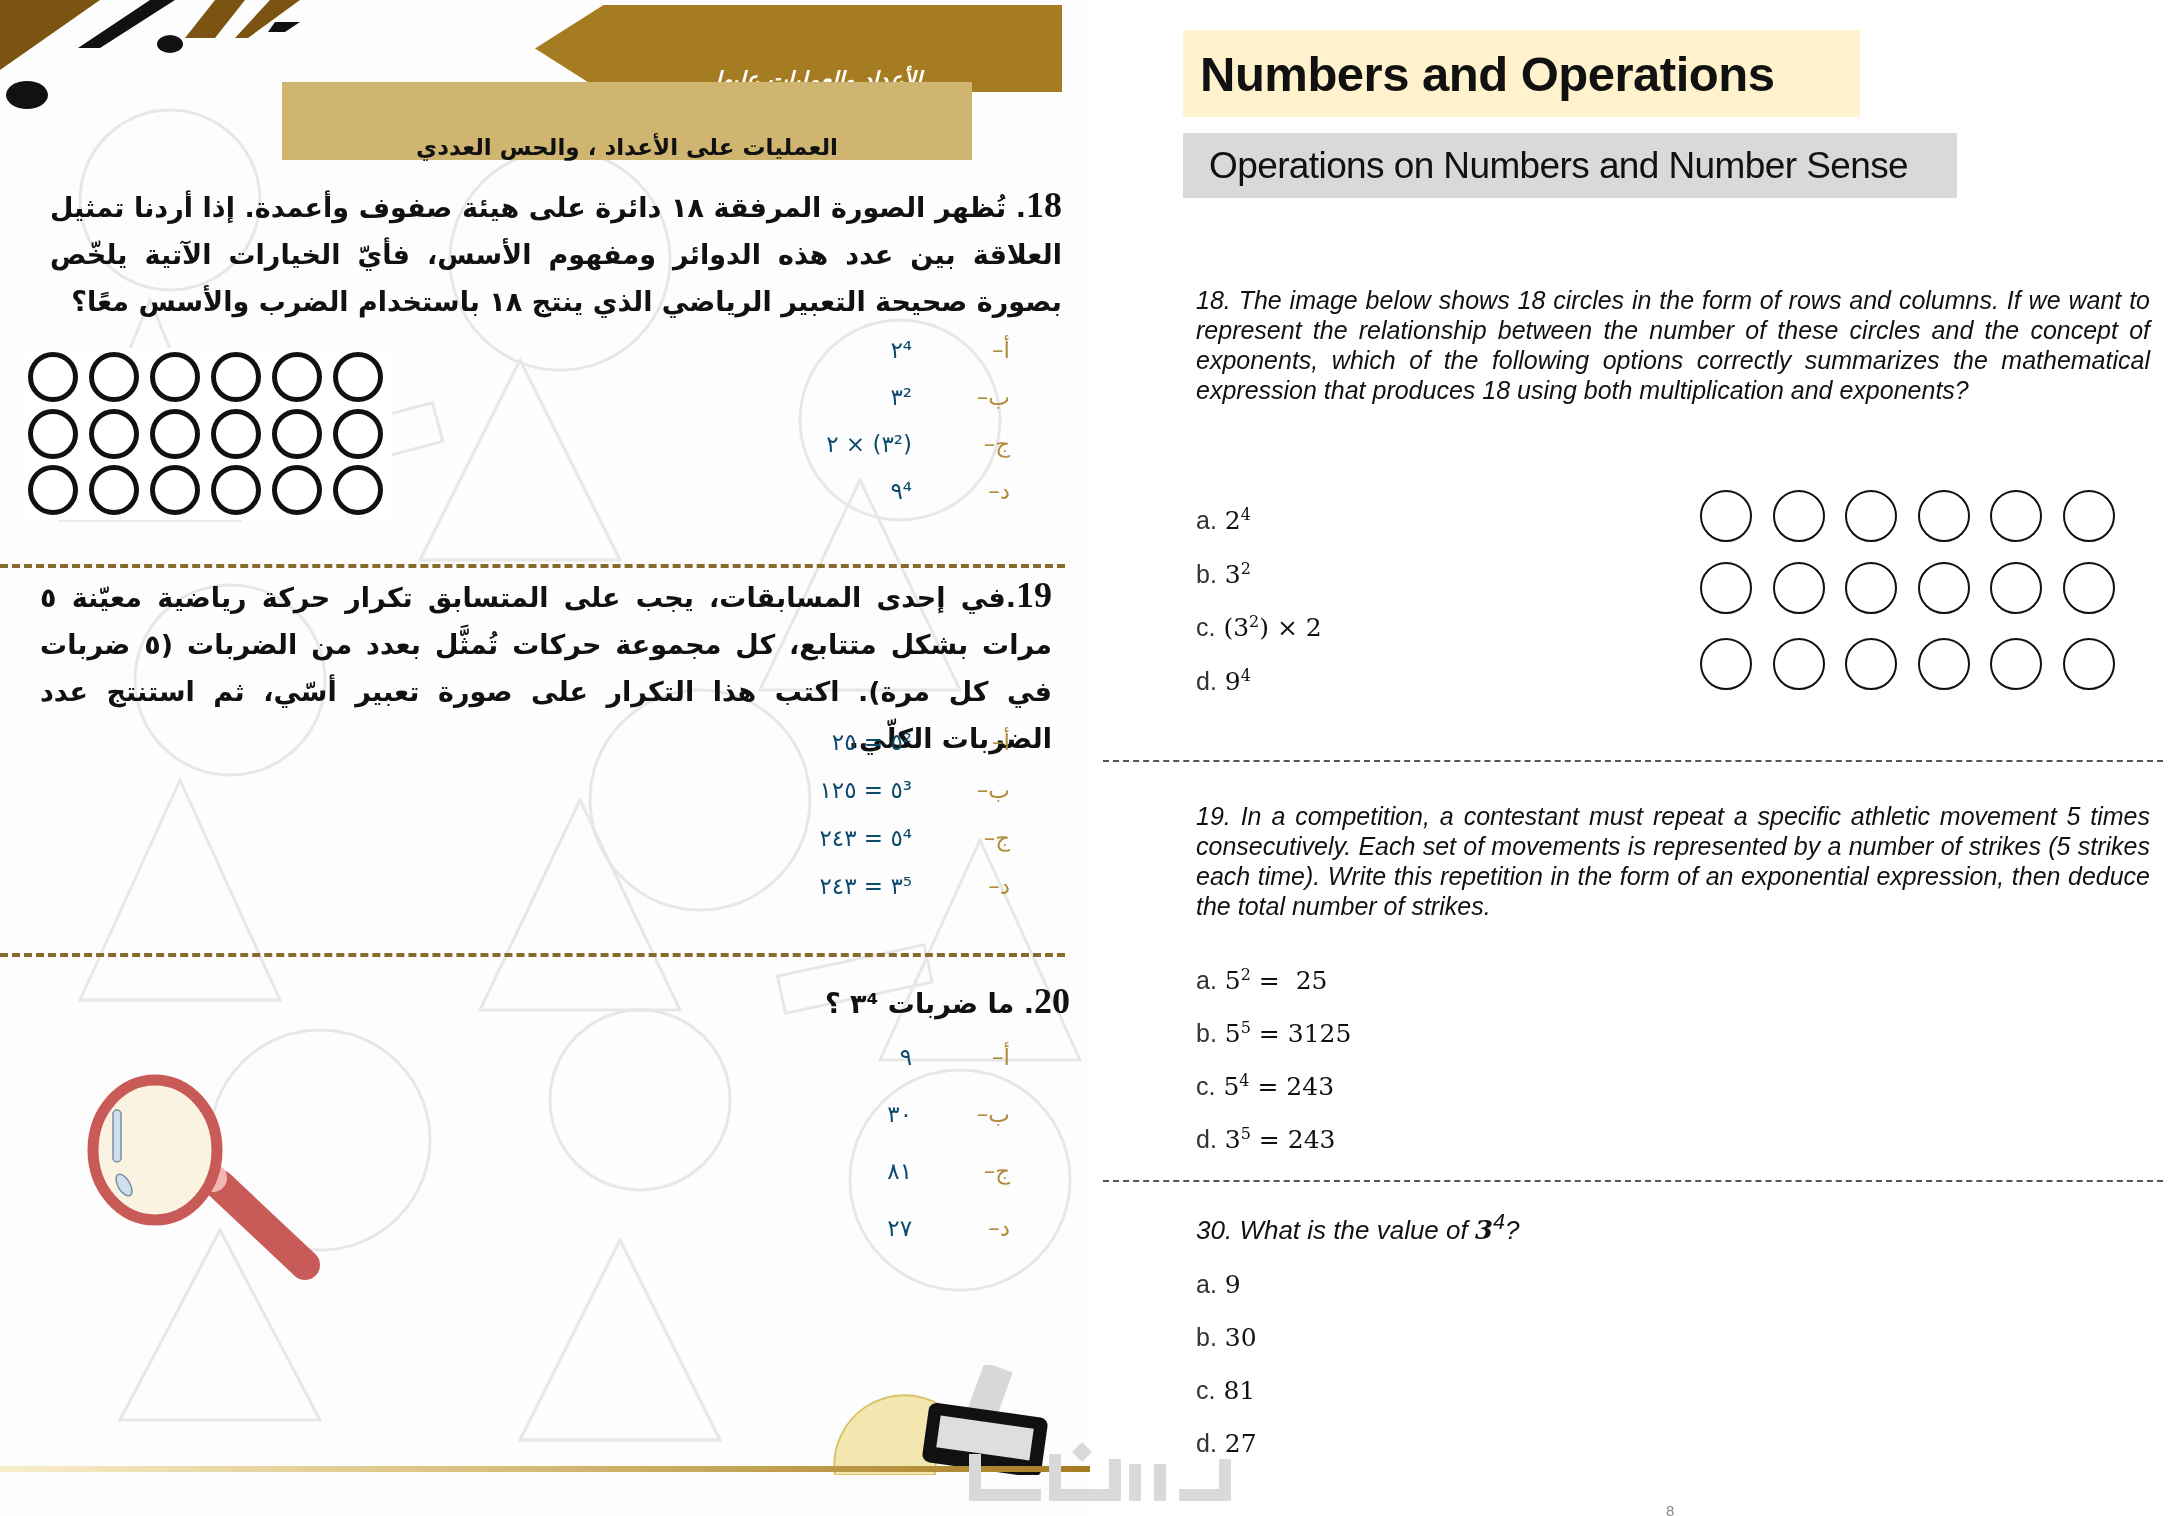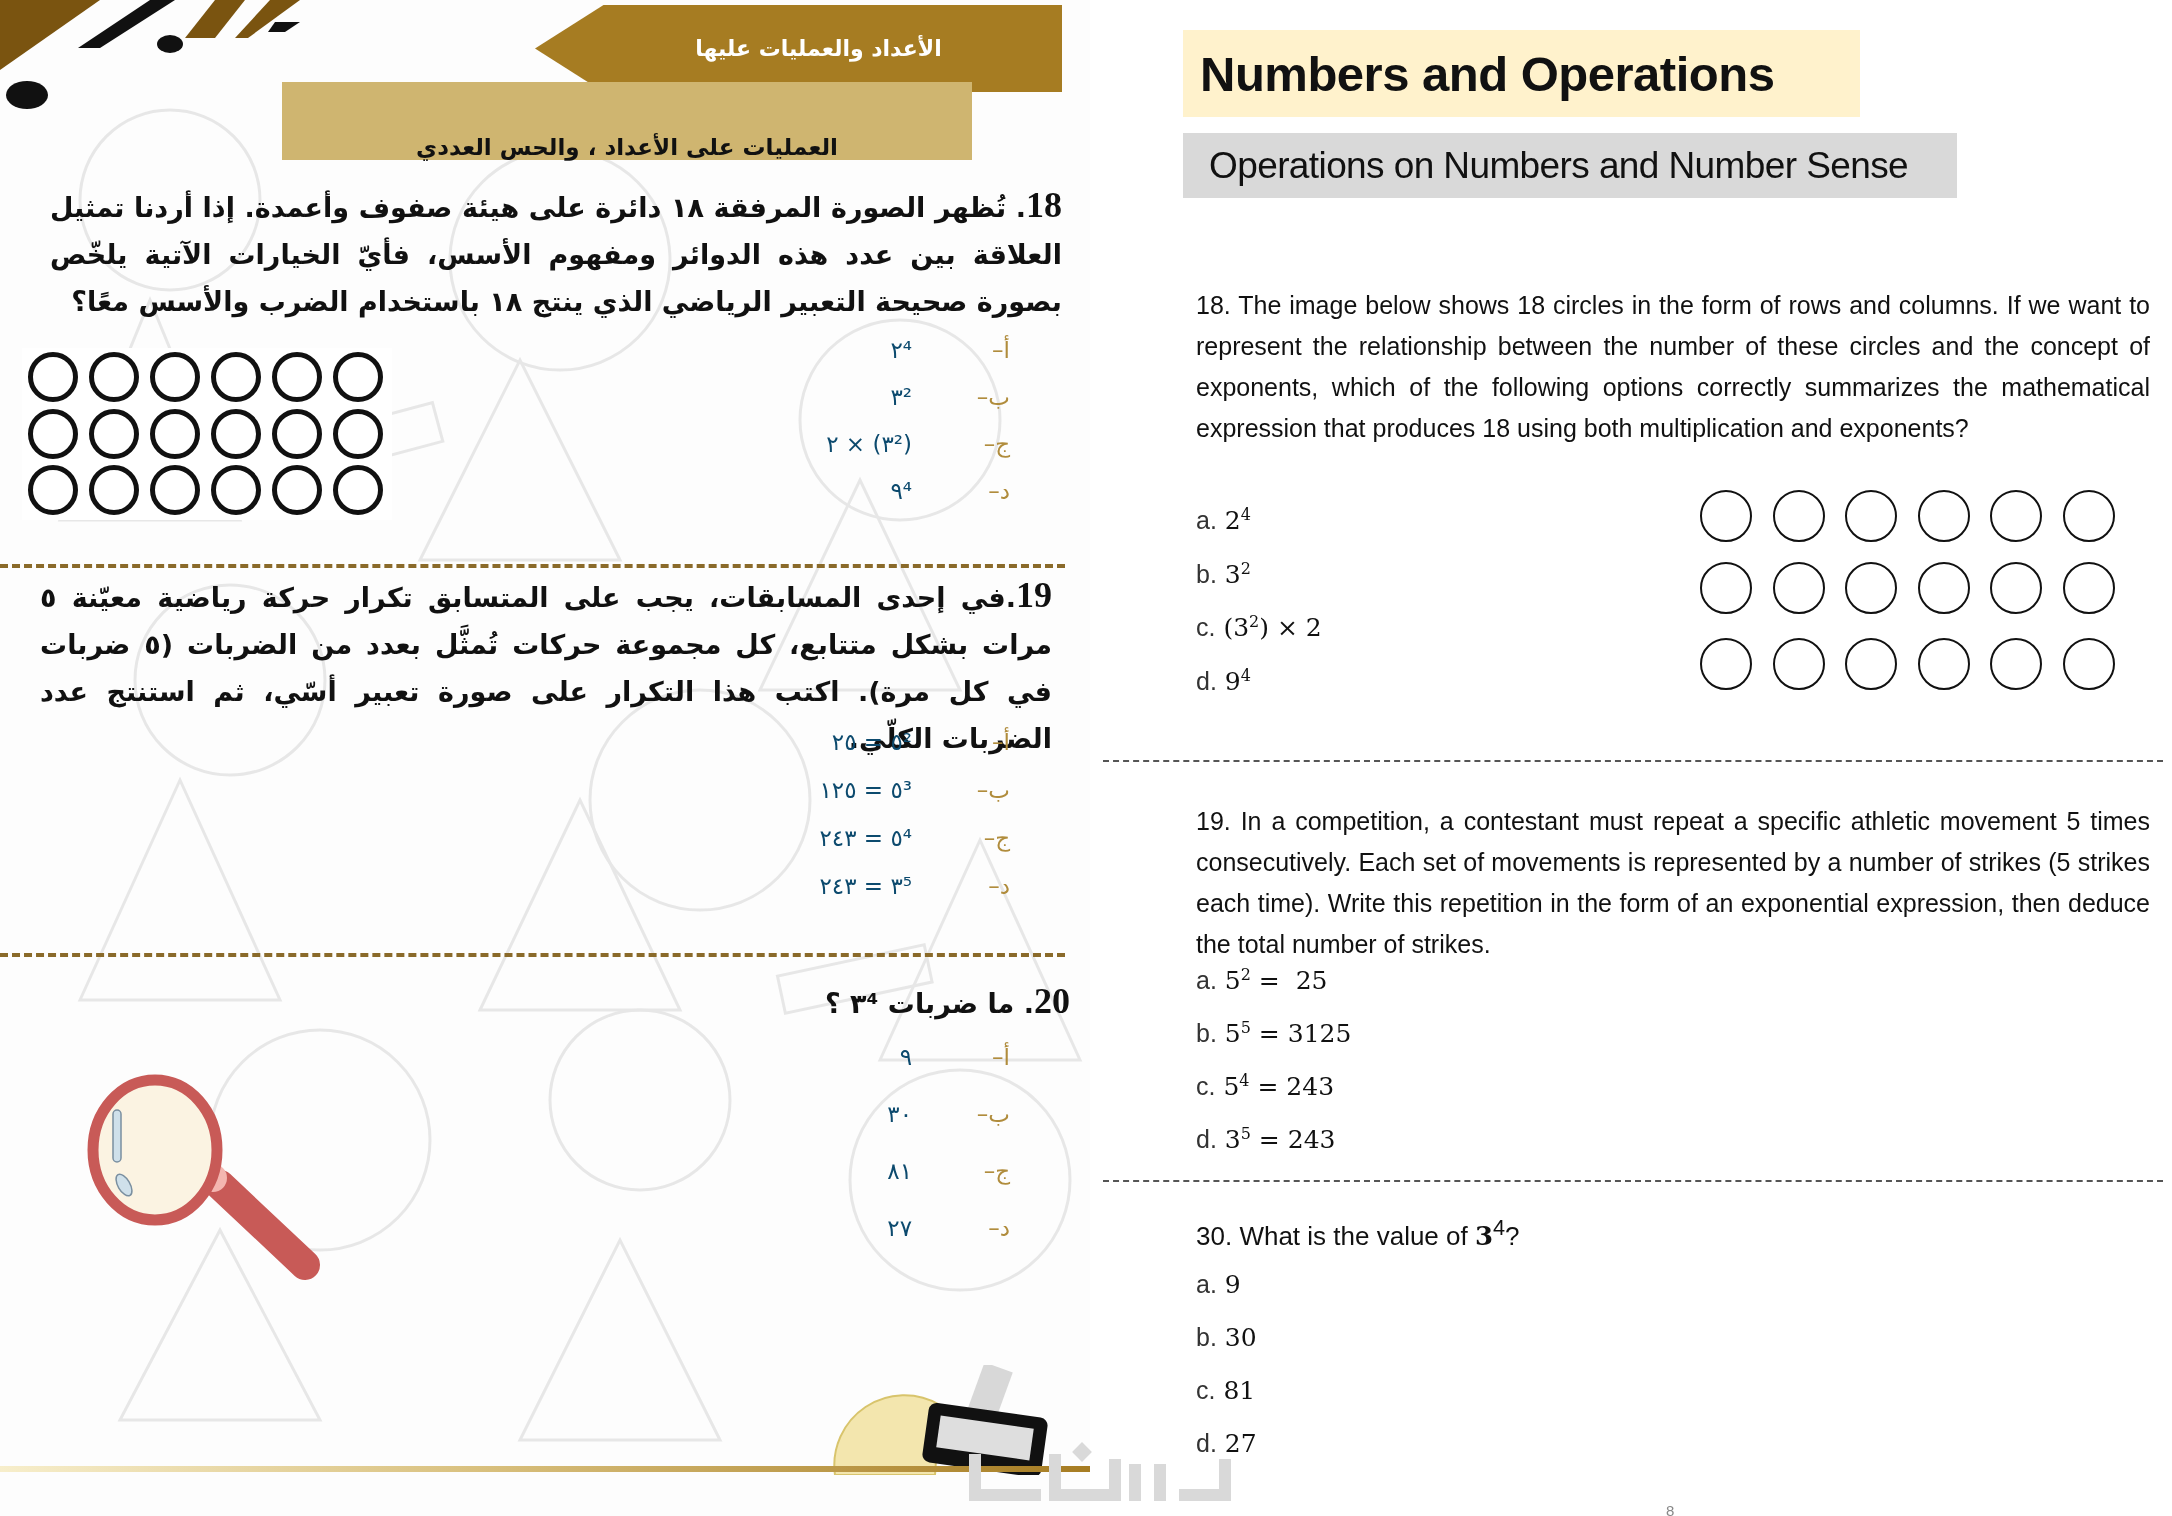--- a/index.html
+++ b/index.html
@@ -3,21 +3,21 @@
 <meta charset="utf-8">
 <style>
   html, body { margin:0; padding:0; }
   body { width:2172px; height:1516px; position:relative; overflow:hidden; background:#ffffff; font-family:"DejaVu Serif", serif; color:#111; }
   .abs { position:absolute; }
 
   
   #left-page { left:0; top:0; width:1090px; height:1516px; background:#fdfdfd; overflow:hidden; }
   #bg-pattern { left:0; top:0; width:1090px; height:1480px; opacity:0.55; }
   .corner-deco { left:0; top:0; }
-  #banner-main { left:535px; top:5px; width:527px; height:87px; background:#a67c22; clip-path:polygon(13% 0,100% 0,100% 100%,13% 100%,0 50%); display:flex; align-items:center; justify-content:center; }
+  #banner-main { left:535px; top:5px; width:527px; height:87px; background:#a67c22; clip-path:polygon(13% 0,100% 0,100% 100%,13% 100%,0 50%); display:flex; align-items:flex-end; justify-content:center;font-style:italic; }
   #banner-main span { color:#fff; font-family:"DejaVu Sans", sans-serif; font-size:22px; font-weight:bold; padding-left:40px; }
   #banner-sub { left:282px; top:82px; width:690px; height:78px; background:#cfb570; display:flex; align-items:flex-end; justify-content:center; }
   #banner-sub span { color:#111; font-family:"DejaVu Sans", sans-serif; font-size:23px; font-weight:bold; }
 
   .ar { direction:rtl; text-align:justify; font-family:"DejaVu Sans", sans-serif; font-weight:bold; font-size:27px; line-height:47px; color:#111; }
   .ar .qnum { font-family:"Liberation Serif", serif; font-size:36px; font-weight:bold; }
   #q18-ar { left:50px; top:182px; width:1012px; }
   #q19-ar { left:40px; top:572px; width:1012px; }
   #q20-ar { left:760px; top:978px; width:310px; }
 
@@ -34,21 +34,21 @@
   #magnifier { left:75px; top:1070px; width:270px; height:215px; }
   #tape { left:830px; top:1365px; width:230px; height:110px; }
 
   
   #right-page { left:1090px; top:0; width:1082px; height:1516px; background:#fff; }
   #title-en { left:1183px; top:30px; width:677px; height:87px; background:#fff2cc; display:flex; align-items:center; }
   #title-en span { font-family:"Liberation Sans", sans-serif; font-weight:bold; font-size:49px; color:#111; padding-left:17px; letter-spacing:-0.5px; }
   #subtitle-en { left:1183px; top:133px; width:774px; height:65px; background:#d9d9d9; display:flex; align-items:center; }
   #subtitle-en span { font-family:"Liberation Sans", sans-serif; font-size:37px; color:#111; padding-left:26px; letter-spacing:-0.6px; }
 
-  .en { font-family:"Liberation Sans", sans-serif; font-size:25px; line-height:41px; color:#111; text-align:justify; }
+  .en { font-family:"Liberation Sans", sans-serif; font-size:25px; line-height:30px; color:#111; text-align:justify;font-style:italic; }
   #q18-en { left:1196px; top:285px; width:954px; }
   #q19-en { left:1196px; top:801px; width:954px; }
   #q20-en { left:1196px; top:1207px; width:800px; font-size:26px; }
   #q20-en b { font-family:"DejaVu Serif", serif; }
 
   .en-opt { font-family:"DejaVu Serif", serif; font-size:25px; color:#111; }
   .en-opt .lbl { font-family:"Liberation Sans", sans-serif; color:#333; }
   .en-opt sup { font-size:16px; }
 
   #circles-right { left:1700px; top:490px; width:422px; height:200px; }

